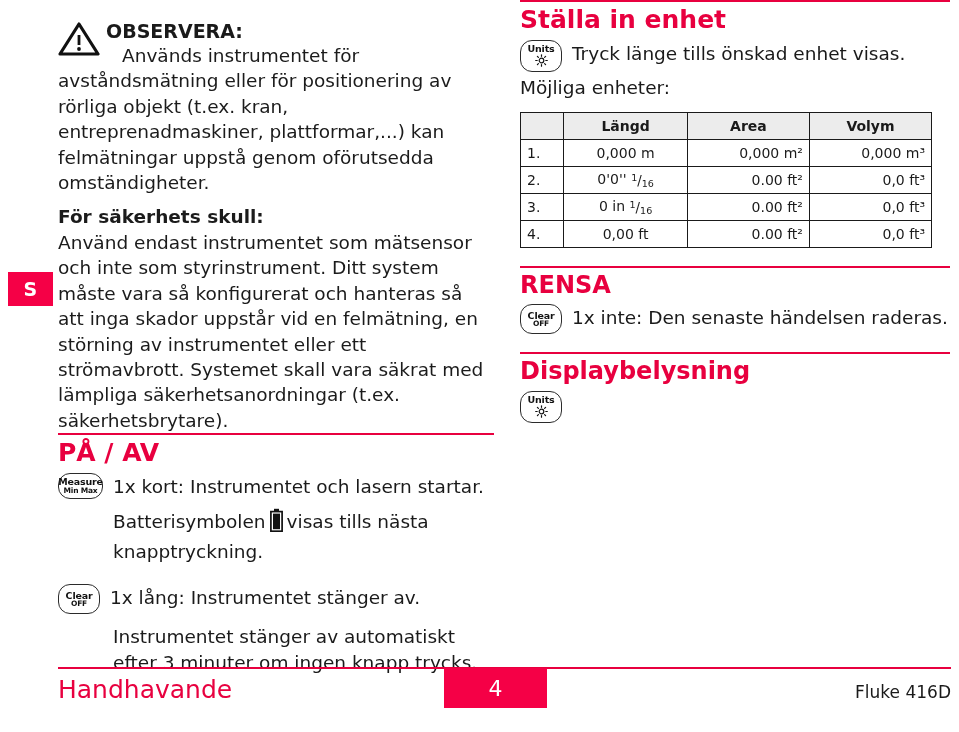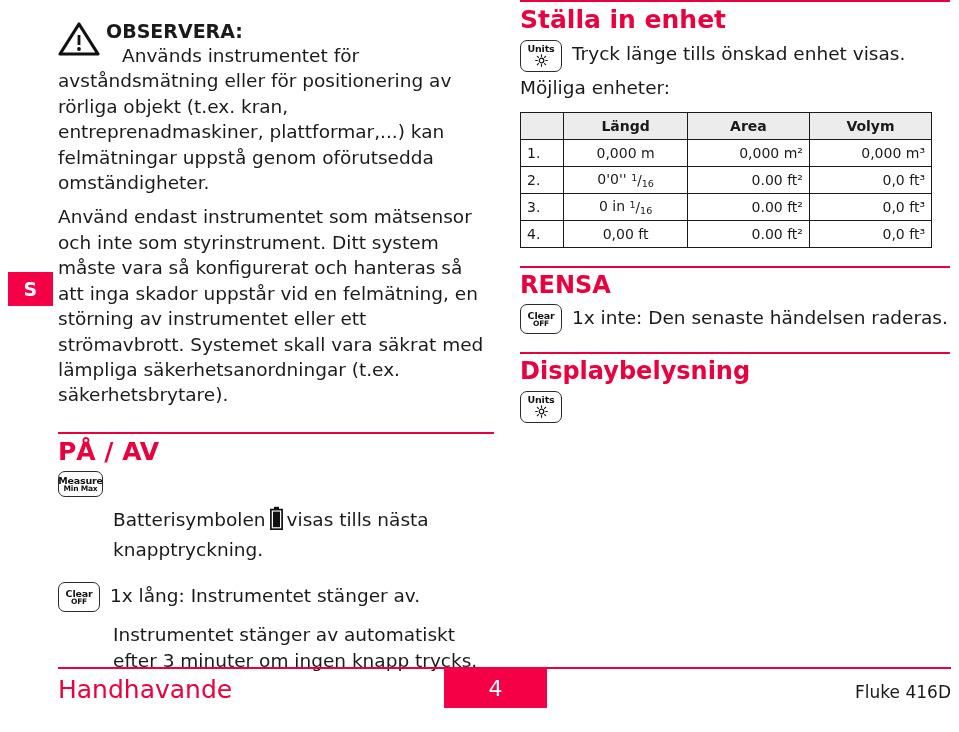--- a/index.html
+++ b/index.html
@@ -90,21 +90,21 @@
     line-height: 1.2;
   }
 
   
   .keybtn {
     display: inline-flex;
     flex-direction: column;
     align-items: center;
     justify-content: center;
     border: 1.6px solid #2b2b2b;
-    border-radius: 7px;
+    border-radius: 12px;
     background: #fff;
     line-height: 1.02;
     flex: 0 0 auto;
   }
   .keybtn .k1 { font-size: 9.5px; font-weight: bold; color: #111; letter-spacing: -0.2px; }
   .keybtn .k2 { font-size: 7.5px; font-weight: bold; color: #111; letter-spacing: -0.2px; }
   .keybtn.measure { width: 45px; height: 26px; }
   .keybtn.clear   { width: 42px; height: 30px; }
   .keybtn.units   { width: 42px; height: 32px; }
   .keybtn svg { display: block; }
@@ -224,32 +224,34 @@
           <path d="M21 2 L40 32 L2 32 Z" fill="none" stroke="#111" stroke-width="3.2" stroke-linejoin="round"></path>
           <rect x="19.6" y="13" width="2.8" height="10" fill="#111"></rect>
           <circle cx="21" cy="27" r="1.9" fill="#111"></circle>
         </svg>
       </span>
       <div class="notice-title">OBSERVERA:</div>
       <div class="body-text" style="text-indent:16px;">Används instrumentet för avståndsmätning eller för positionering av rörliga objekt (t.ex. kran, entreprenadmaskiner, plattformar,...) kan felmätningar uppstå genom oförutsedda omständigheter.</div>
     </div>
 
     <div style="margin-top:9px;">
+      <div class="body-text bold-lead">För säkerhets skull:</div>
       <div class="body-text">Använd endast instrumentet som mätsensor och inte som styrinstrument. Ditt system måste vara så konfigurerat och hanteras så att inga skador uppstår vid en felmätning, en störning av instrumentet eller ett strömavbrott. Systemet skall vara säkrat med lämpliga säkerhetsanordningar (t.ex. säkerhetsbrytare).</div>
     </div>
 
-    <div style="margin-top:24px;">
+    <div style="margin-top:0;">
       <hr class="rule">
       <h2 class="sec-head big">PÅ / AV</h2>
 
       <div class="instr-row">
         <span class="keybtn measure">
           <span class="k1">Measure</span>
           <span class="k2">Min Max</span>
         </span>
+        <span class="instr-text">1x kort: Instrumentet och lasern startar.</span>
       </div>
 
       <div class="indent-text" style="margin-top:9px;">
         <span>Batterisymbolen</span><span class="battery-inline"><svg width="13" height="24" viewBox="0 0 13 24">
             <rect x="4" y="0.8" width="5" height="3" fill="#111"></rect>
             <rect x="0.9" y="3.6" width="11.2" height="19.6" fill="none" stroke="#111" stroke-width="1.7"></rect>
             <rect x="3.0" y="5.6" width="7" height="15.6" fill="#111"></rect>
           </svg></span><span>visas tills nästa knapptryckning.</span>
       </div>
 

